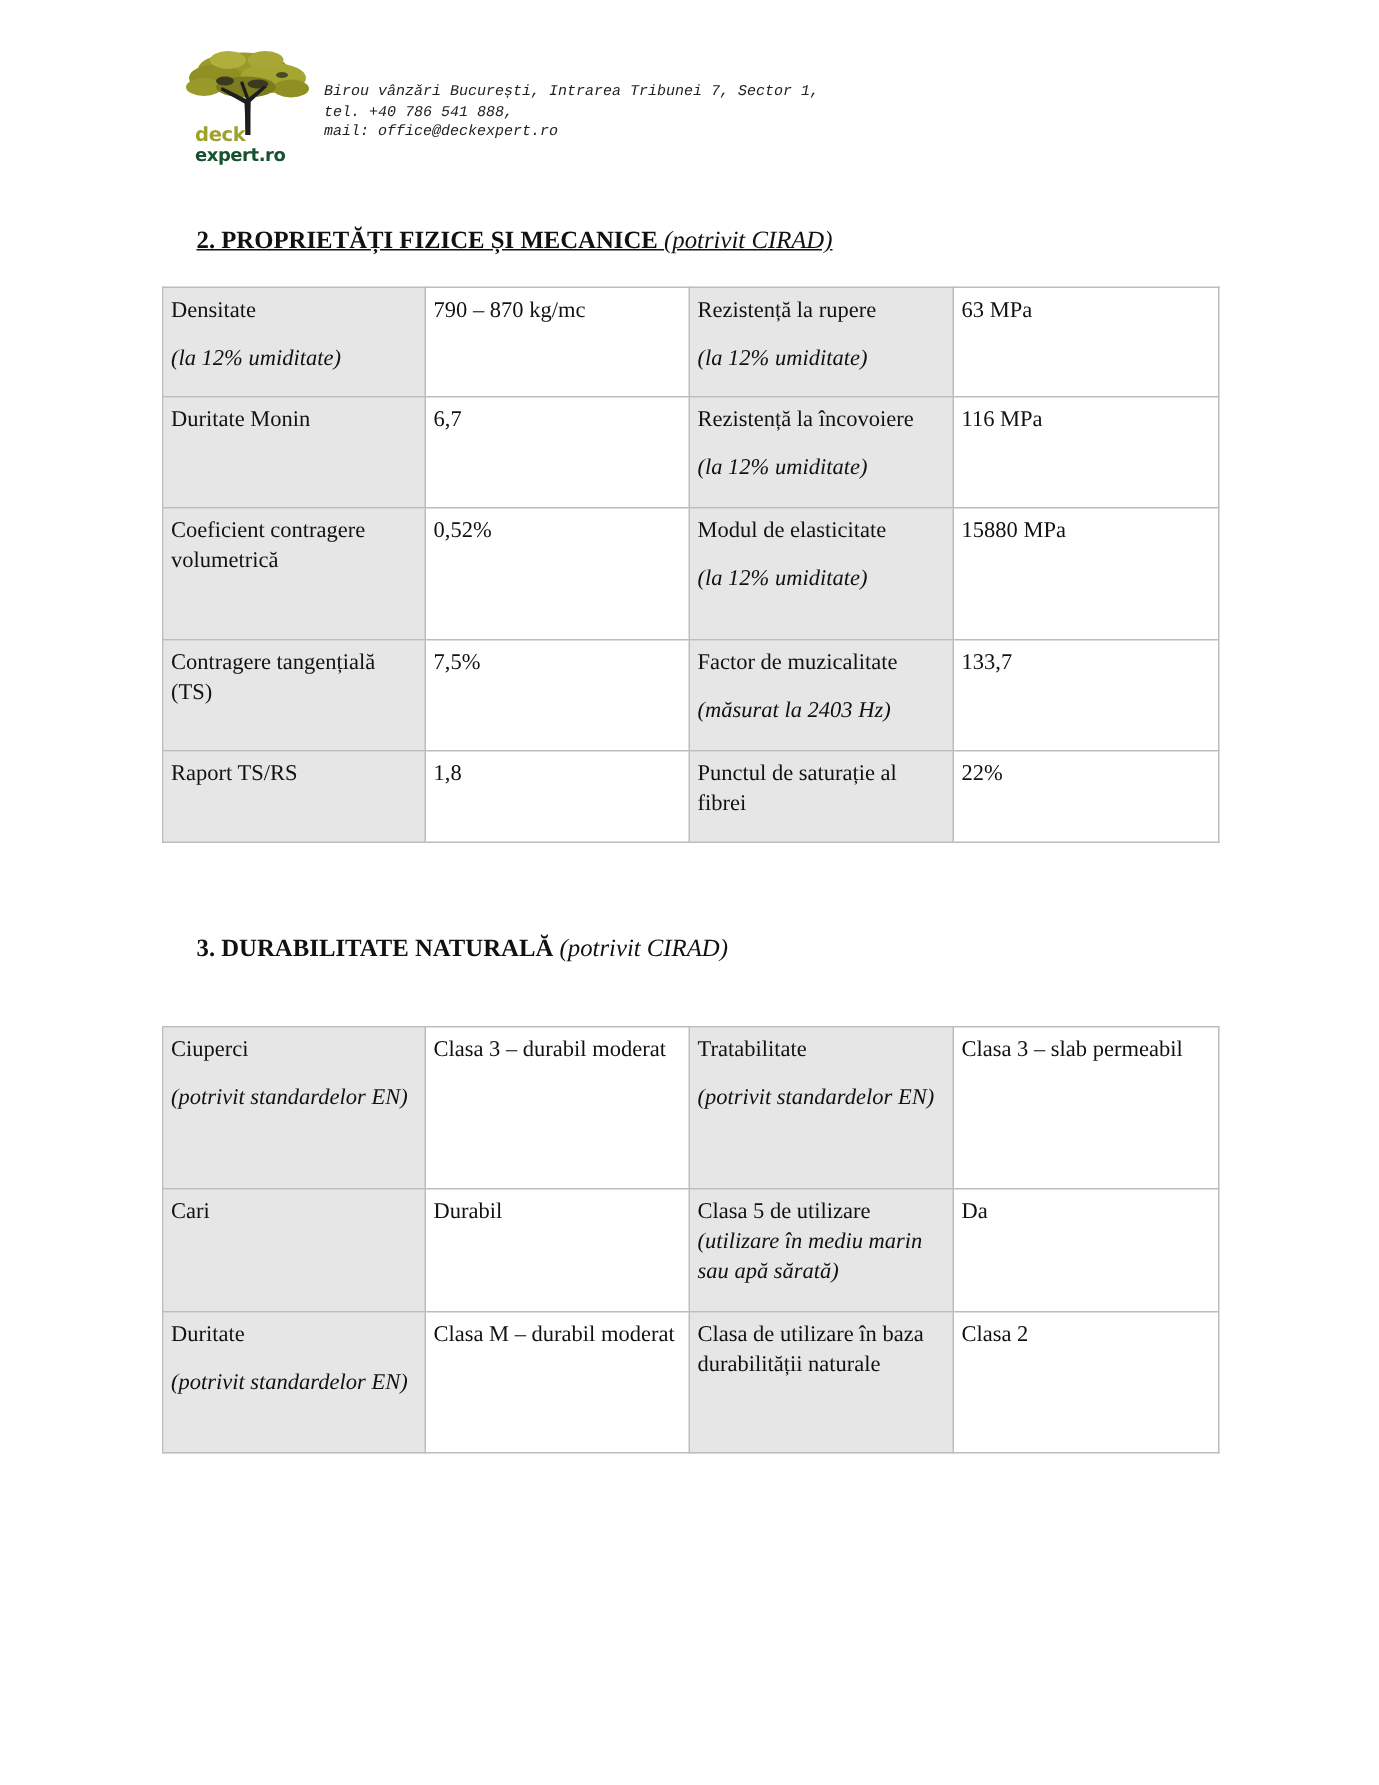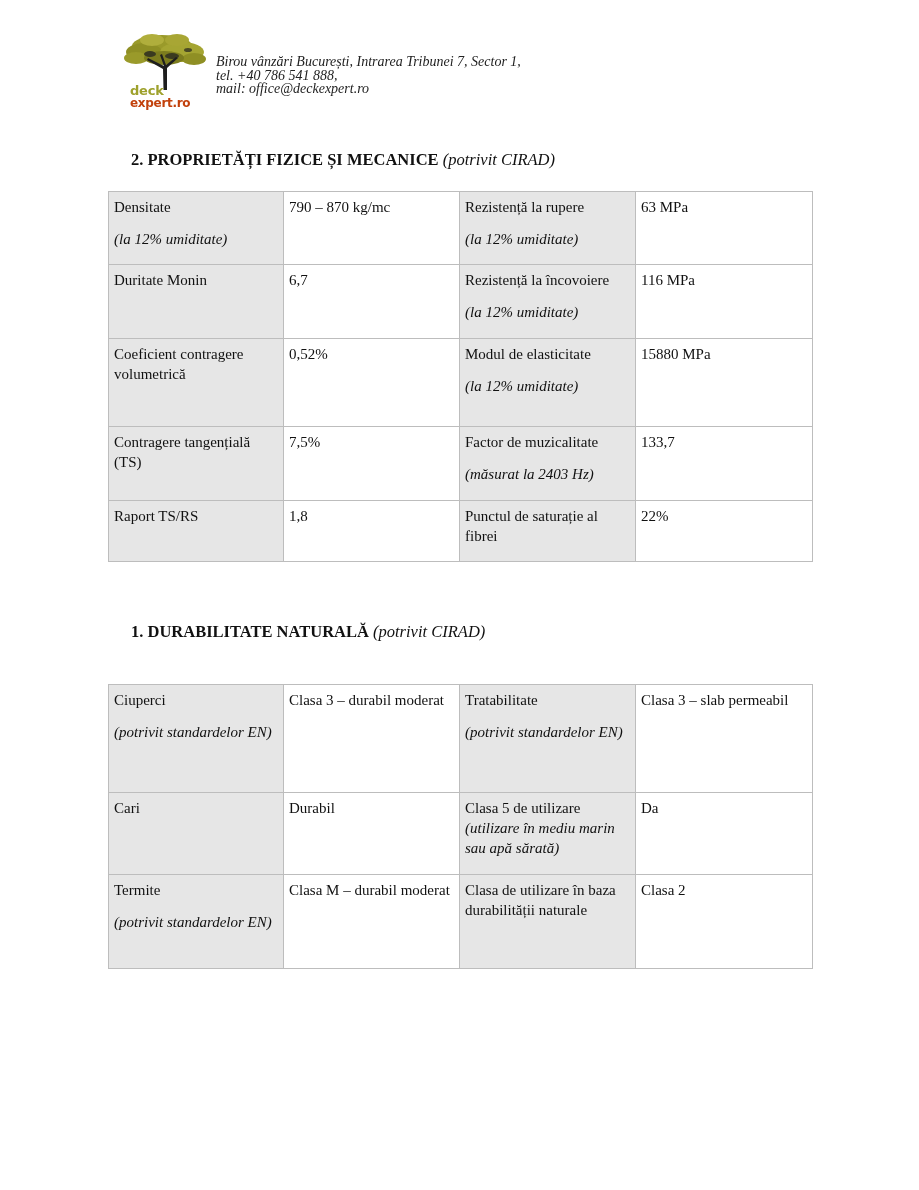--- a/index.html
+++ b/index.html
@@ -39,31 +39,32 @@
     }
     .logo-deck {
       display: block;
       font-size: 13px;
       color: #9ea12c;
       letter-spacing: -0.2px;
     }
     .logo-expert {
       display: block;
       font-size: 12px;
-      color: #c2410c;
+      color: #14532d;
       letter-spacing: -0.3px;
     }
     .contact {
       position: absolute;
       left: 94px;
       top: 39px;
       font-style: italic;
-      font-size: 14px;
+      font-size: 10px;
       line-height: 13.5px;
       color: #222;
+      font-family: Liberation Mono, monospace;
     }
     .contact div { white-space: nowrap; }
 
     .section-title {
       position: absolute;
       left: 131px;
       font-size: 16.5px;
       font-weight: bold;
       color: #111;
       white-space: nowrap;
@@ -133,21 +134,21 @@
       <span class="logo-expert">expert.ro</span>
     </div>
   </div>
   <div class="contact">
     <div>Birou vânzări   București, Intrarea Tribunei 7, Sector 1,</div>
     <div>tel. +40 786 541 888,</div>
     <div>mail: office@deckexpert.ro</div>
   </div>
 </div>
 
-<div class="section-title" style="top:150px;">
+<div class="section-title" style="top:150px;text-decoration:underline;">
   <span>2. PROPRIETĂȚI FIZICE ȘI MECANICE</span>
   <span class="note">(potrivit CIRAD)</span>
 </div>
 
 <table class="props" id="table1">
   <colgroup>
     <col style="width:175px">
       <col style="width:176px">
       <col style="width:176px">
       <col style="width:177px">
@@ -205,21 +206,21 @@
       <td class="value">1,8</td>
       <td class="label">
         <span>Punctul de saturație al fibrei</span>
       </td>
       <td class="value">22%</td>
     </tr>
   </tbody>
 </table>
 
 <div class="section-title" style="top:622px;">
-  <span>1. DURABILITATE NATURALĂ</span>
+  <span>3. DURABILITATE NATURALĂ</span>
   <span class="note">(potrivit CIRAD)</span>
 </div>
 
 <table class="props" id="table2">
   <colgroup>
     <col style="width:175px">
       <col style="width:176px">
       <col style="width:176px">
       <col style="width:177px">
   </colgroup>
@@ -242,21 +243,21 @@
       </td>
       <td class="value">Durabil</td>
       <td class="label">
         <span>Clasa 5 de utilizare</span>
         <span class="sub tight">(utilizare în mediu marin sau apă sărată)</span>
       </td>
       <td class="value">Da</td>
     </tr>
     <tr style="height:94px">
       <td class="label">
-        <span>Termite</span>
+        <span>Duritate</span>
         <span class="sub">(potrivit standardelor EN)</span>
       </td>
       <td class="value">Clasa M – durabil moderat</td>
       <td class="label">
         <span>Clasa de utilizare în baza durabilității naturale</span>
       </td>
       <td class="value">Clasa 2</td>
     </tr>
   </tbody>
 </table>

